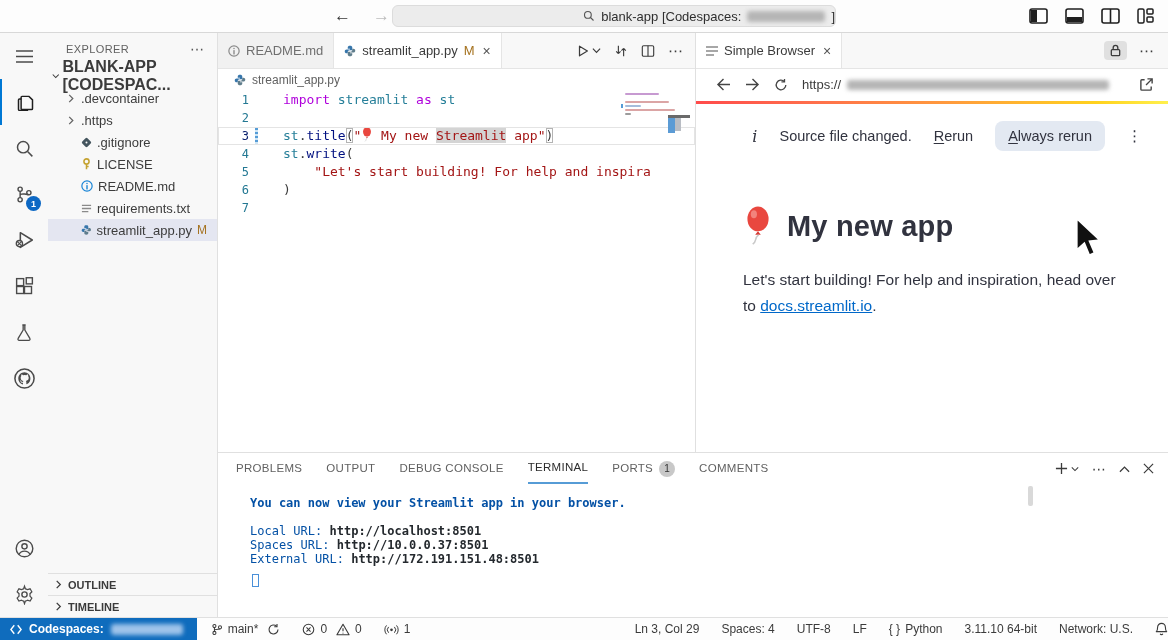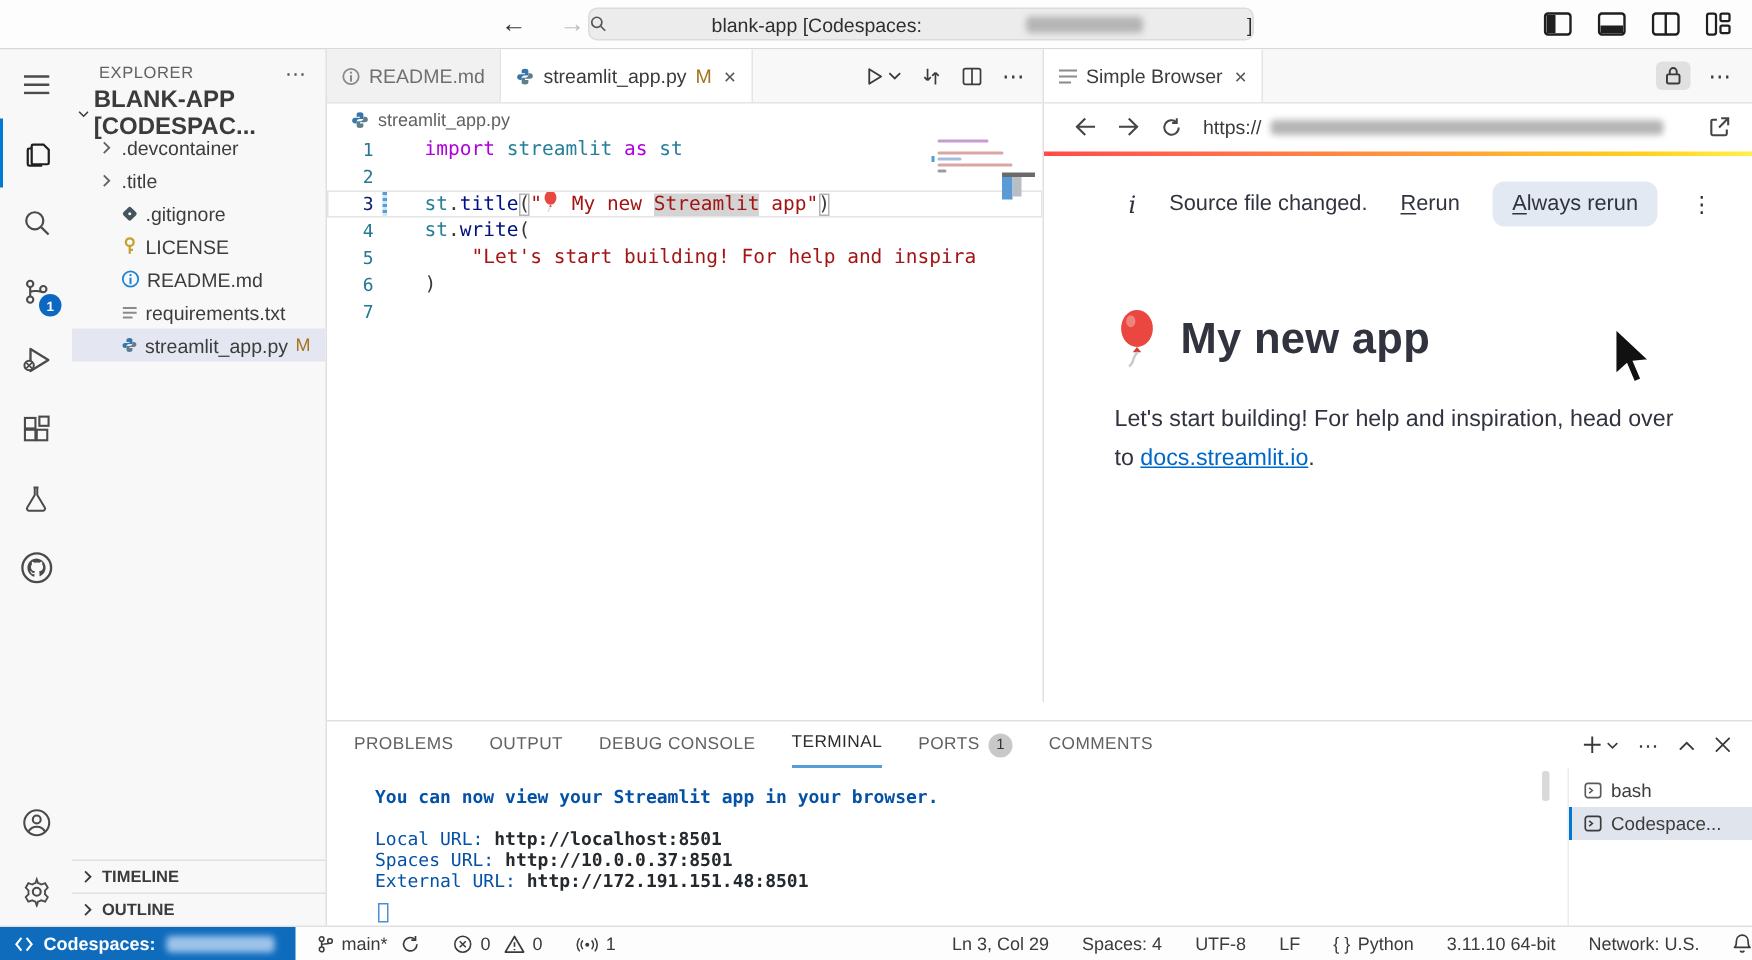--- a/index.html
+++ b/index.html
@@ -4,21 +4,21 @@
 <style>
   * { box-sizing: border-box; margin: 0; padding: 0; }
   html,body { width:1168px; height:640px; overflow:hidden; }
   body { font-family:"Liberation Sans", sans-serif; background:#fff; color:#3b3b3b; position:relative; font-size:13px; }
   svg { display:block; }
 
   
   #titlebar { position:absolute; top:0; left:0; right:0; height:33px; background:#fdfdfd; border-bottom:1px solid #d8d8d8; display:flex; align-items:center; }
   .nav-arrows { position:absolute; left:334px; display:flex; gap:22px; font-size:17px; color:#333; }
   .nav-arrows .fwd { color:#bdbdbd; }
-  .search-pill { margin:0 auto; transform:translateX(30px); width:444px; height:22px; background:#ececec; border:1px solid #dcdcdc; border-radius:6px; display:flex; align-items:center; justify-content:space-between; gap:6px; font-size:13px; color:#2e2e2e; }
+  .search-pill { margin:0 auto; transform:translateX(30px); width:444px; height:22px; background:#ececec; border:1px solid #dcdcdc; border-radius:6px; display:flex; align-items:center; justify-content:flex-end; gap:6px; font-size:13px; color:#2e2e2e; }
   .win-controls { position:absolute; right:14px; display:flex; gap:17px; align-items:center; }
   .redact { display:inline-block; height:11px; border-radius:3px; background:#b5b5b5; filter:blur(2px); }
 
   
   #activitybar { position:absolute; top:33px; left:0; width:48px; bottom:23px; background:#f8f8f8; display:flex; flex-direction:column; align-items:center; }
   .ab-item { width:48px; height:46px; display:flex; align-items:center; justify-content:center; color:#4b4b4b; position:relative; }
   .ab-item.active { border-left:2px solid #0078d4; color:#1f1f1f; }
   .ab-badge { position:absolute; right:7px; bottom:6px; min-width:15px; height:15px; border-radius:50%; background:#0d68c4; color:#fff; font-size:9px; display:flex; align-items:center; justify-content:center; font-weight:bold; }
   .ab-spacer { flex:1; }
 
@@ -81,21 +81,21 @@
   .link-btn { color:#31333f; }
   .u { text-decoration:underline; text-underline-offset:2px; }
   .always-btn { background:#e3e9f2; border-radius:8px; padding:7px 13px; color:#31333f; }
   .kebab { font-size:15px; color:#31333f; }
   .app-title { position:absolute; top:102px; left:47px; display:flex; align-items:center; gap:14px; font-size:29px; font-weight:bold; color:#31333f; letter-spacing:.2px; }
   .app-para { position:absolute; top:163px; left:47px; width:382px; font-size:15.5px; line-height:26px; color:#31333f; }
   .app-para a { color:#0068c9; text-decoration:underline; }
   .cursor-arrow { position:absolute; top:113px; left:378px; }
 
   
-  #panel { position:absolute; top:480px; left:218px; right:0; height:149px; background:#fff; border-top:1px solid #e0e0e0; }
+  #panel { position:absolute; top:452px; left:218px; right:0; height:149px; background:#fff; border-top:1px solid #e0e0e0; }
   .panel-tabs { height:31px; display:flex; align-items:center; gap:24px; padding-left:18px; font-size:11.5px; color:#616161; letter-spacing:.3px; }
   .panel-tab { display:flex; align-items:center; gap:6px; height:100%; line-height:31px; }
   .panel-tab.active { color:#2d2d2d; border-bottom:2px solid #569cd6; }
   .ports-badge { background:#c8c8c8; color:#333; border-radius:50%; width:16px; height:16px; font-size:10px; display:flex; align-items:center; justify-content:center; }
   .panel-actions { margin-left:auto; display:flex; gap:13px; align-items:center; padding-right:14px; color:#3b3b3b; font-size:13px; }
   .terminal { position:absolute; top:31px; left:0; right:133px; bottom:0; font-family:"DejaVu Sans Mono", monospace; font-size:12px; line-height:14px; padding:12px 0 0 32px; }
   .t-line { white-space:pre; }
   .t-blue { color:#0451a5; }
   .t-bblue { color:#0451a5; font-weight:bold; }
   .t-burl { color:#24292e; font-weight:bold; }
@@ -234,21 +234,21 @@
   <div class="tree-item">
     <svg class="chev" width="9" height="9" viewBox="0 0 10 10">
         <path d="M3 1l4 4-4 4" fill="none" stroke="#646464" stroke-width="1.4"></path>
       </svg>
     <span>.devcontainer</span>
   </div>
   <div class="tree-item">
     <svg class="chev" width="9" height="9" viewBox="0 0 10 10">
         <path d="M3 1l4 4-4 4" fill="none" stroke="#646464" stroke-width="1.4"></path>
       </svg>
-    <span>.title</span>
+    <span>.https</span>
   </div>
   <div class="tree-item" style="padding-left:33px">
     <svg width="11" height="11" viewBox="0 0 12 12">
         <rect x="2" y="2" width="8" height="8" rx="1.5" transform="rotate(45 6 6)" fill="#44555e"></rect>
         <circle cx="6" cy="6" r="1.1" fill="#f8f8f8"></circle>
       </svg>
     <span>.gitignore</span>
   </div>
   <div class="tree-item" style="padding-left:33px">
     <svg width="11" height="12" viewBox="0 0 12 14">
@@ -277,27 +277,27 @@
         <path fill="#5f7d8c" d="M8 15c2 0 3-.8 3-2v-2H8v-1h4.5c1.5 0 2.5-1 2.5-2.5S14 5 12.5 5H11v1.5C11 8 10 9 8.5 9H5v4c0 1.2 1 2 3 2z"></path>
       </svg>
     <span>streamlit_app.py</span>
     <span class="m-badge">M</span>
   </div>
   <div class="sb-sections">
     <div class="sb-section">
       <svg class="chev" width="9" height="9" viewBox="0 0 10 10">
           <path d="M3 1l4 4-4 4" fill="none" stroke="#3b3b3b" stroke-width="1.4"></path>
         </svg>
-      <span>TIMELINE</span>
+      <span>OUTLINE</span>
     </div>
     <div class="sb-section">
       <svg class="chev" width="9" height="9" viewBox="0 0 10 10">
           <path d="M3 1l4 4-4 4" fill="none" stroke="#3b3b3b" stroke-width="1.4"></path>
         </svg>
-      <span>OUTLINE</span>
+      <span>TIMELINE</span>
     </div>
   </div>
 </div>
 
 <div id="editor-group">
   <div class="tabbar">
     <div class="tab">
       <svg width="12" height="12" viewBox="0 0 14 14">
           <circle cx="7" cy="7" r="6" fill="none" stroke="#8a8a8a" stroke-width="1.4"></circle>
           <circle cx="7" cy="4" r="0.9" fill="#8a8a8a"></circle>
@@ -468,36 +468,20 @@
   </div>
   <div class="terminal" id="terminal-output">
       <div class="t-line"><span class="t-bblue">You can now view your Streamlit app in your browser.</span></div>
       <div class="t-line">&nbsp;</div>
       <div class="t-line"><span class="t-blue">Local URL: </span><span class="t-burl">http://localhost:8501</span></div>
       <div class="t-line"><span class="t-blue">Spaces URL: </span><span class="t-burl">http://10.0.0.37:8501</span></div>
       <div class="t-line"><span class="t-blue">External URL: </span><span class="t-burl">http://172.191.151.48:8501</span></div>
       <div><span class="t-cursor"></span></div>
     </div>
   <div class="term-scroll"></div>
-  <div class="term-list">
-    <div class="term-item">
-      <svg width="12" height="12" viewBox="0 0 14 14">
-          <rect x="1" y="1.5" width="12" height="11" rx="2" fill="none" stroke="#5a5a5a" stroke-width="1.3"></rect>
-          <path d="M4 5l2.5 2L4 9" fill="none" stroke="#5a5a5a" stroke-width="1.2"></path>
-        </svg>
-      <span>bash</span>
-    </div>
-    <div class="term-item selected">
-      <svg width="12" height="12" viewBox="0 0 14 14">
-          <rect x="1" y="1.5" width="12" height="11" rx="2" fill="none" stroke="#3b3b3b" stroke-width="1.3"></rect>
-          <path d="M4 5l2.5 2L4 9" fill="none" stroke="#3b3b3b" stroke-width="1.2"></path>
-        </svg>
-      <span>Codespace...</span>
-    </div>
-  </div>
 </div>
 
 <div id="statusbar">
   <div class="remote-chip">
     <svg width="12" height="11" viewBox="0 0 14 12">
         <path d="M5 1L1 6l4 5M9 1l4 5-4 5" fill="none" stroke="#fff" stroke-width="1.6"></path>
       </svg>
     <span style="font-weight:bold">Codespaces:</span>
     <span class="redact"></span>
   </div>

